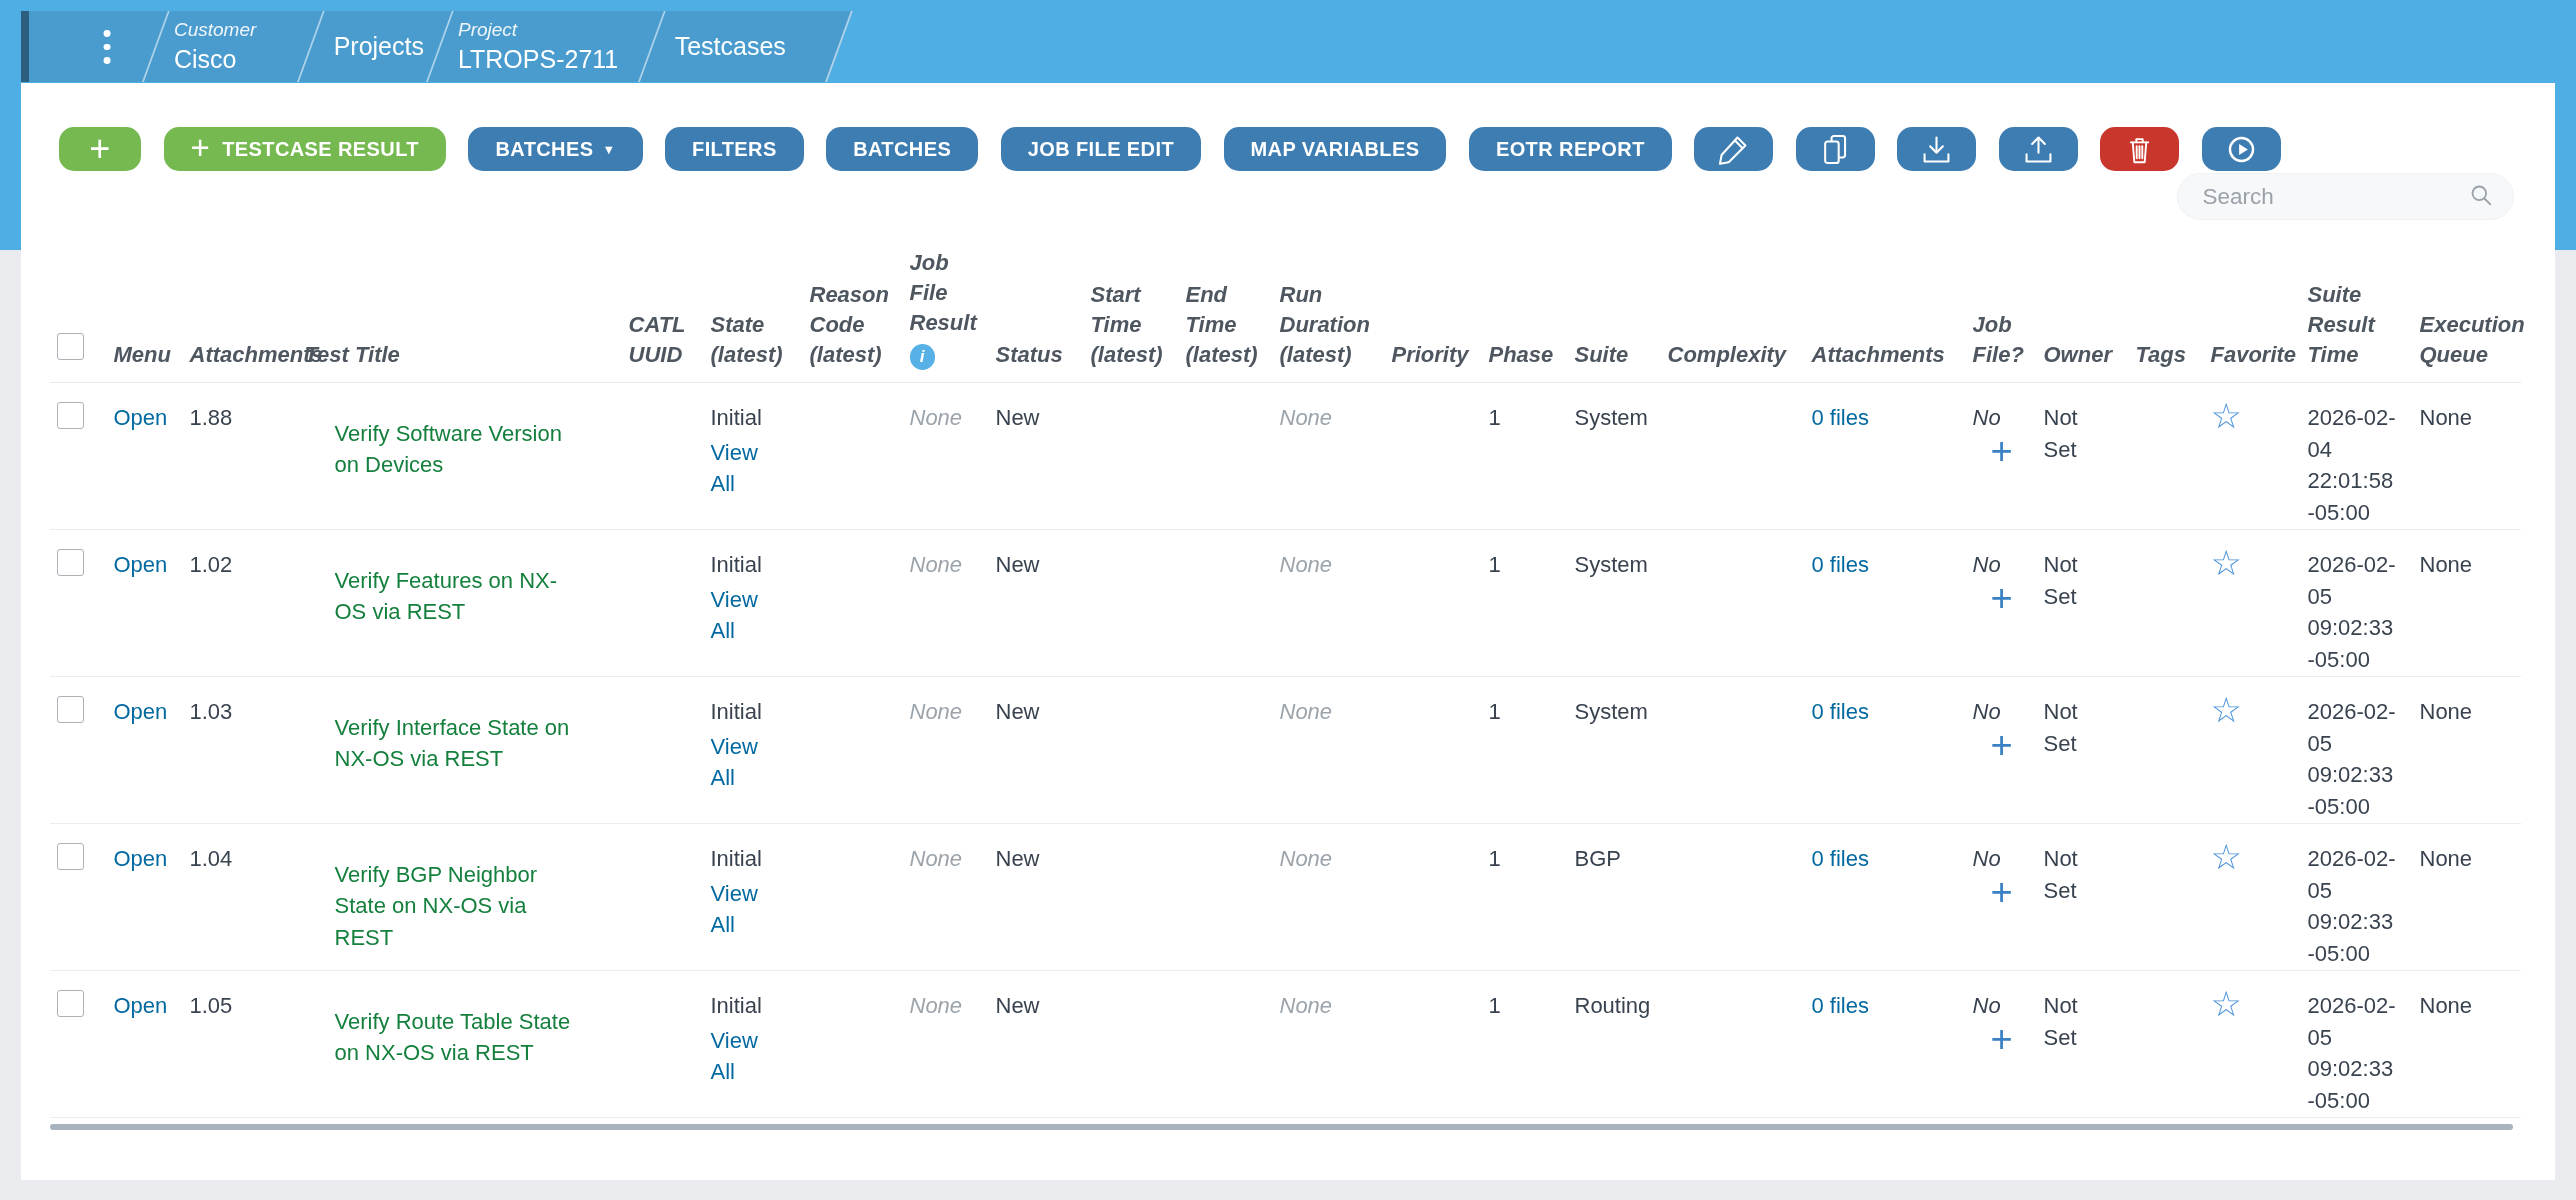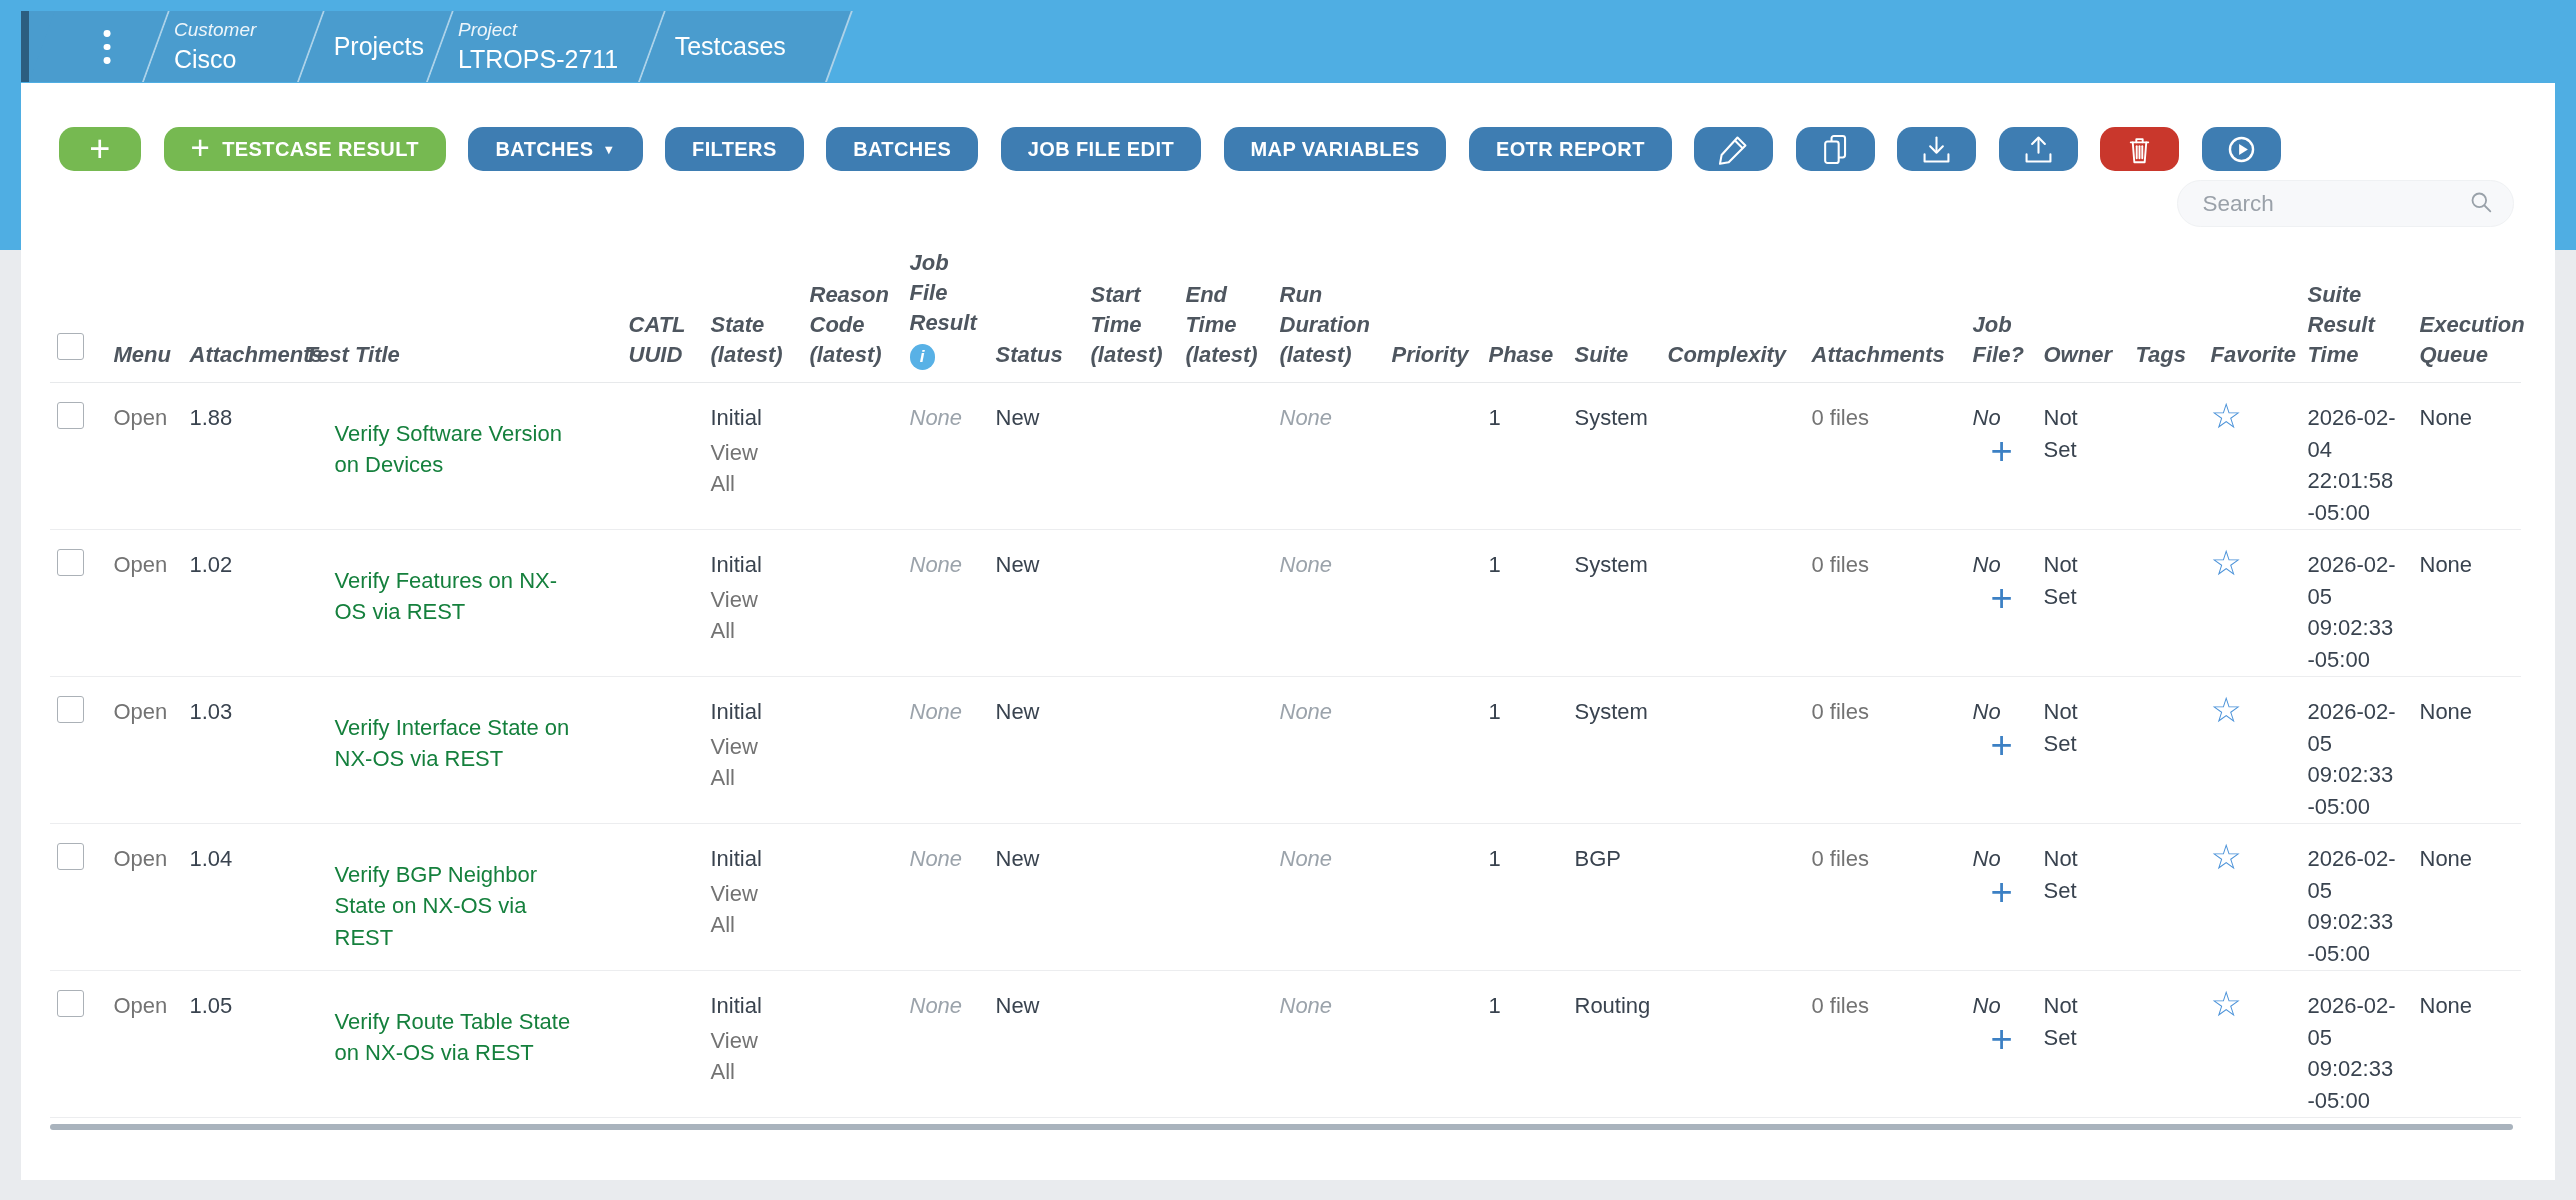--- a/index.html
+++ b/index.html
@@ -30,35 +30,35 @@
     letter-spacing:0.4px;border:none;cursor:pointer;box-sizing:border-box;white-space:nowrap;}
   .btn.green{background:#76B951;}
   .btn.blue{background:#3E7DB2;}
   .btn.red{background:#C9372C;}
   .btn.iconbtn{width:79px;padding:0;}
   .btn.plusonly{width:82px;padding:0;font-size:36px;font-weight:300;}
   .plus-glyph{font-size:33px;font-weight:300;margin-right:12px;margin-top:-3px;}
   .caret{font-size:12.8px;margin-left:9px;}
   .btn svg{display:block;}
   
-  .search{position:absolute;left:2156px;top:97px;width:337px;height:47px;background:#F7F8FA;
+  .search{position:absolute;left:2156px;top:90px;width:337px;height:47px;background:#F7F8FA;
     border:0.8px solid #EFF1F3;border-radius:24px;display:flex;align-items:center;
     padding:0 18px 0 22.5px;box-sizing:border-box;}
   .search input{flex:1;border:none;background:transparent;font-size:22.5px;color:#6F777F;outline:none;
     font-family:"Liberation Sans",sans-serif;min-width:0;}
   .search input::placeholder{color:#9AA1A9;}
   
   .tablewrap{position:absolute;left:28.5px;top:165px;width:2469px;}
   table{border-collapse:collapse;table-layout:fixed;width:2469px;font-size:22px;color:#39434F;}
   thead tr{height:134px;}
   th{vertical-align:bottom;text-align:left;font-weight:bold;color:#4E565F;
     padding:0 13.5px 12px 0;line-height:30px;border-bottom:1.5px solid #E7E9EB;box-sizing:border-box;font-style:italic;}
   tbody tr{height:147px;}
   td{vertical-align:top;padding:19.5px 13.5px 0 0;line-height:31.5px;border-bottom:1.5px solid #ECEDEF;box-sizing:border-box;}
-  .link{color:#737373;cursor:pointer;text-decoration:none;}
+  .link{color:#0369a1;cursor:pointer;text-decoration:none;}
   .none{color:#9BA3AB;font-style:italic;}
   .cb{display:inline-block;width:27px;height:27px;border:1.5px solid #ABB1B7;border-radius:3px;
     background:#fff;margin-left:7.5px;cursor:pointer;box-sizing:border-box;}
   th .cb{margin-bottom:1.5px;}
   .c-title{padding-top:35px;padding-left:30px;color:#15803d;}
   .c-title div{width:249px;}
   .viewall{display:block;width:60px;margin-top:3px;}
   .info{display:block;width:25.5px;height:25.5px;border-radius:50%;background:#58B1E6;color:#fff;
     font-size:17.3px;font-weight:bold;text-align:center;line-height:25.5px;margin-top:6px;cursor:pointer;}
   .c-jobfile .no{font-style:italic;}

